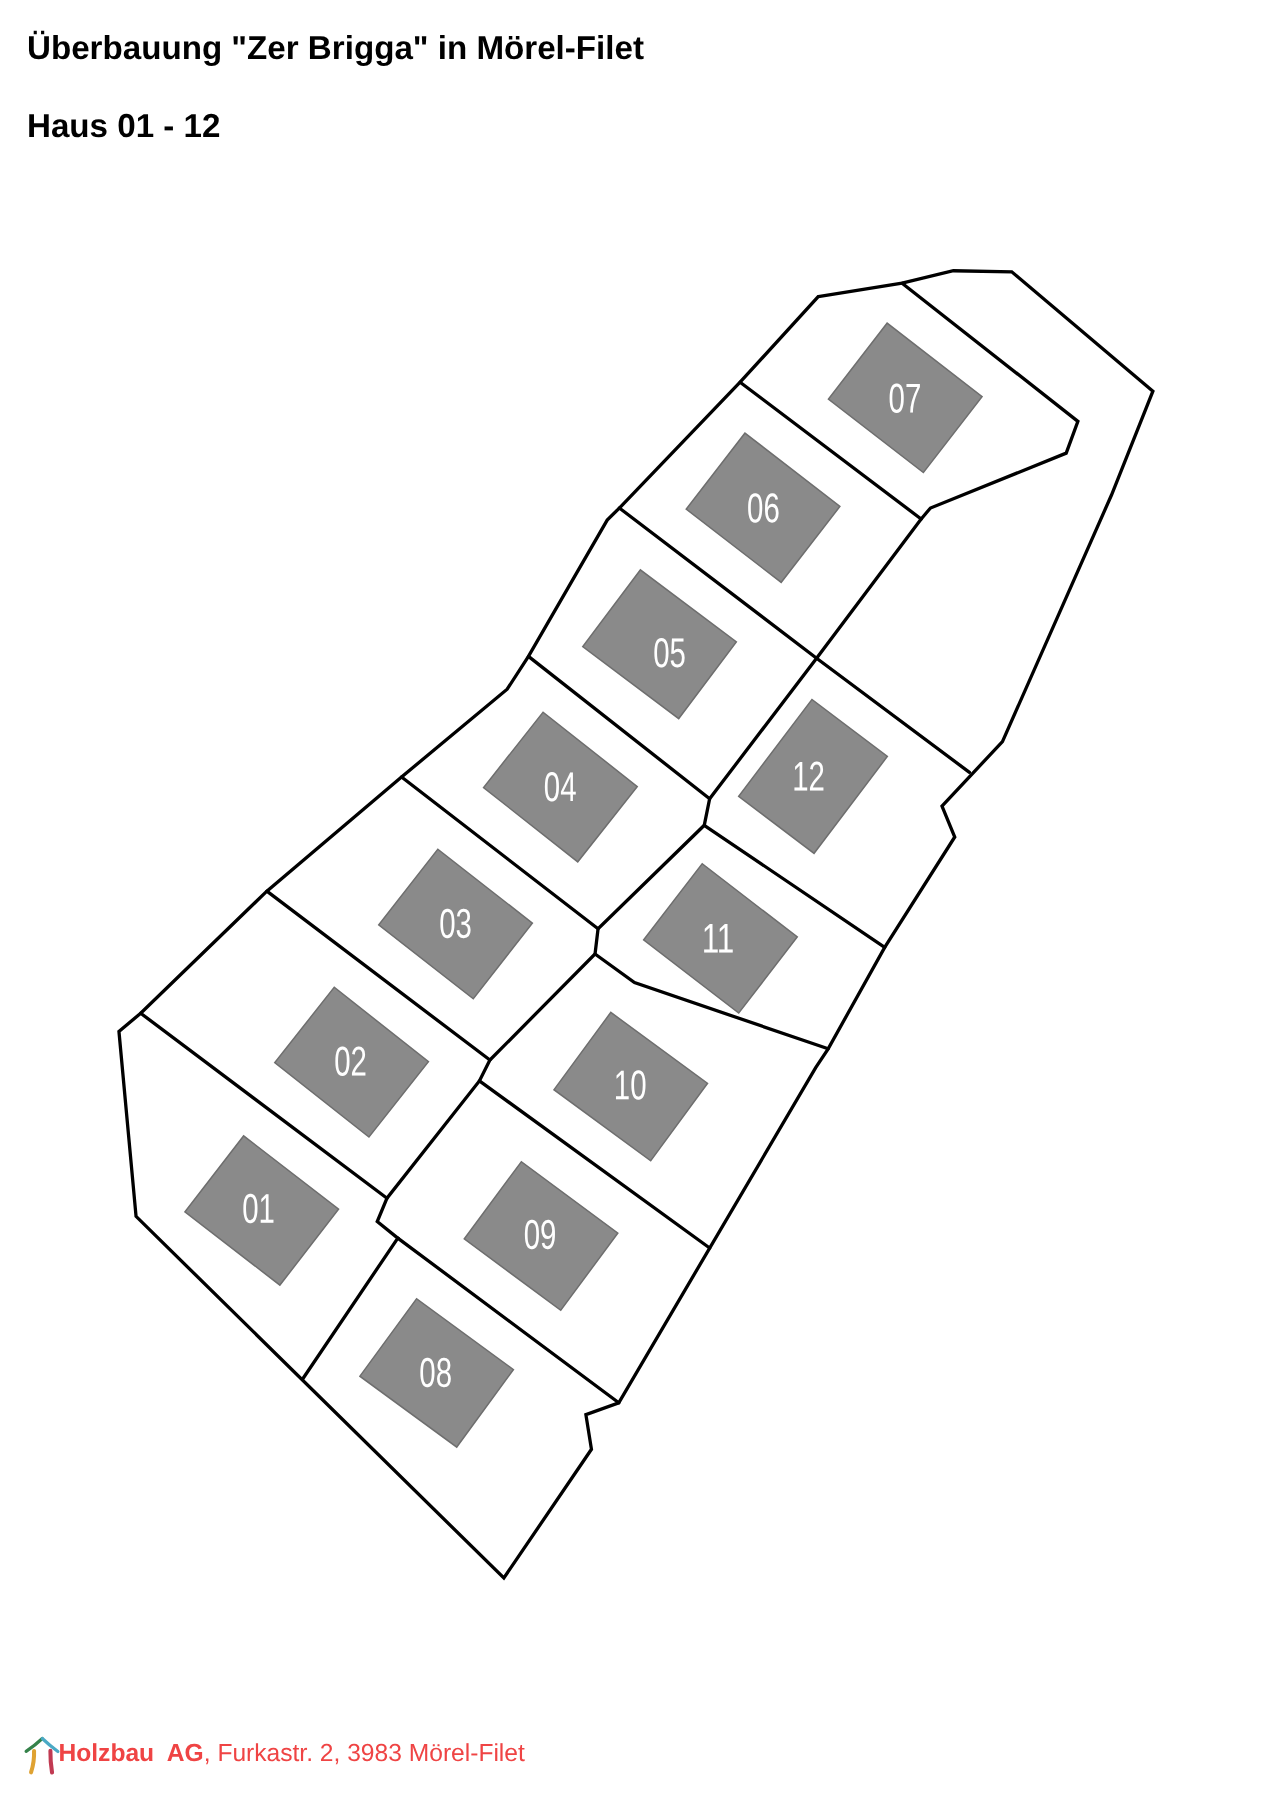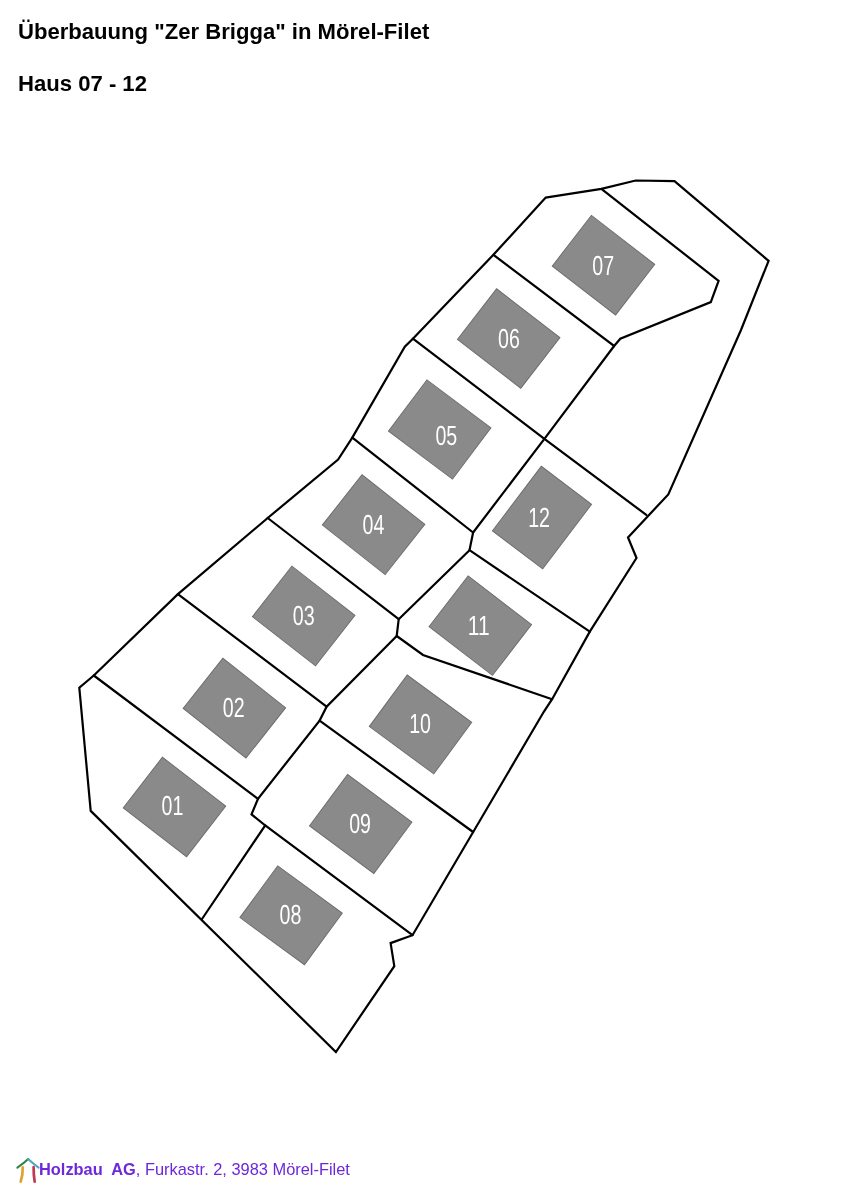--- a/index.html
+++ b/index.html
@@ -1,27 +1,27 @@
 <!DOCTYPE html>
 <html><head>
 <meta charset="utf-8">
 <style>
   html,body{margin:0;padding:0;background:#ffffff;}
   body{width:848px;height:1200px;position:relative;font-family:"Liberation Sans",sans-serif;}
   .title{will-change:transform;position:absolute;left:17.7px;top:21px;line-height:1;font-size:22.1px;font-weight:bold;color:#000;white-space:nowrap;}
   .subtitle{will-change:transform;position:absolute;left:17.7px;top:72.5px;line-height:1;font-size:22.1px;font-weight:bold;color:#000;white-space:nowrap;}
-  .footer{will-change:transform;position:absolute;left:39px;top:1161px;line-height:1;font-size:16.4px;color:#6d28d9;white-space:nowrap;}
+  .footer{will-change:transform;position:absolute;left:39px;top:1161px;line-height:1;font-size:16.4px;color:#ef4444;white-space:nowrap;}
   .footer b{font-weight:bold;}
 </style>
 </head>
 <body>
 
 <div class="title">Überbauung "Zer Brigga" in Mörel-Filet</div>
 
-<div class="subtitle">Haus 07 - 12</div>
+<div class="subtitle">Haus 01 - 12</div>
 
 <svg width="848" height="1200" viewBox="0 0 848 1200" style="position:absolute;left:0;top:0" xmlns="http://www.w3.org/2000/svg">
   <g fill="none" stroke="#000000" stroke-width="2.2" stroke-linejoin="miter" stroke-linecap="round">
 
     <path d="M 545.5 197.7 L 601.4 188.8 L 635.6 180.5 L 674.5 181.2 L 768.6 260.8 L 741 330 L 668.3 494.4 L 628 537.4 L 636.5 558 L 589.8 631.6 L 552.1 699.2 L 543.8 711.8 L 412.5 935.2 L 390.6 943.1 L 394.3 966.2 L 335.9 1052 L 90.7 810.9 L 79.3 687.6 L 93.8 675.5 L 177.9 594.1 L 267.7 518.0 L 338.1 459.5 L 352.3 437.6 L 404.8 346.7 L 412.9 338.7 L 493.4 254.8 Z"></path>
 
     <path d="M 601.4 188.8 L 718.6 280.9 L 710.8 302.1 L 620.3 338.7 L 614.1 346.0 L 493.4 254.8"></path>
 
     <path d="M 412.9 338.7 L 544.4 438.8 L 646.3 514.9"></path>
 

